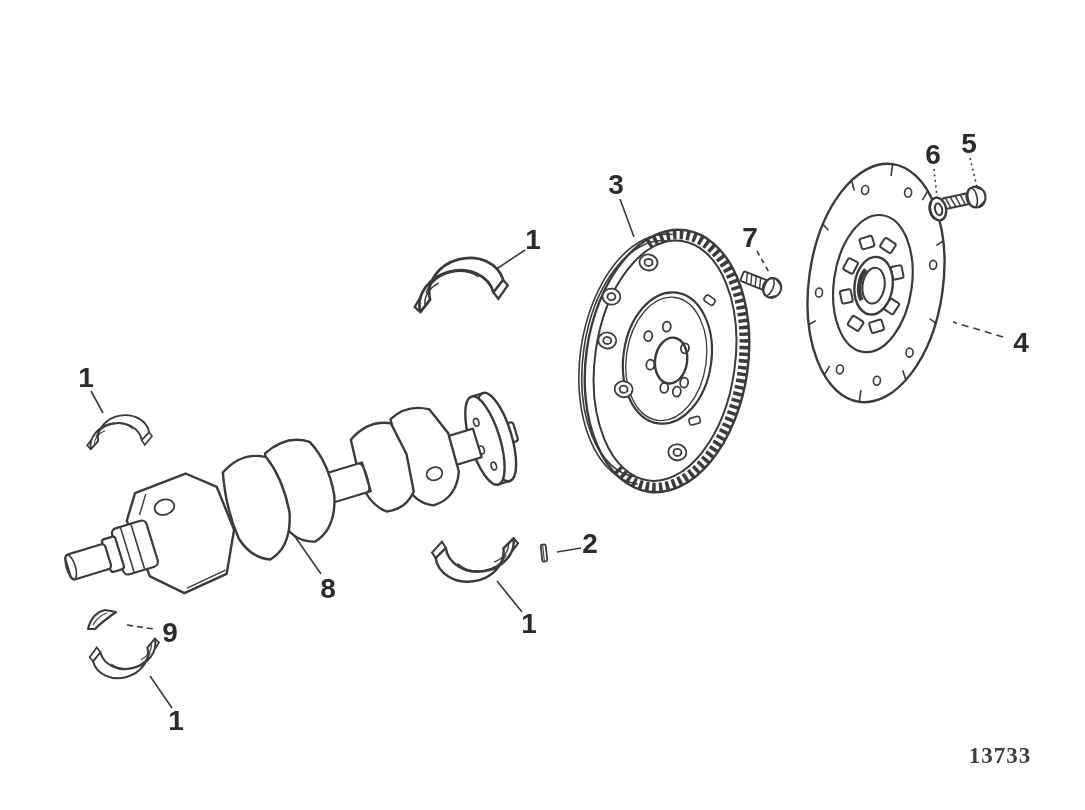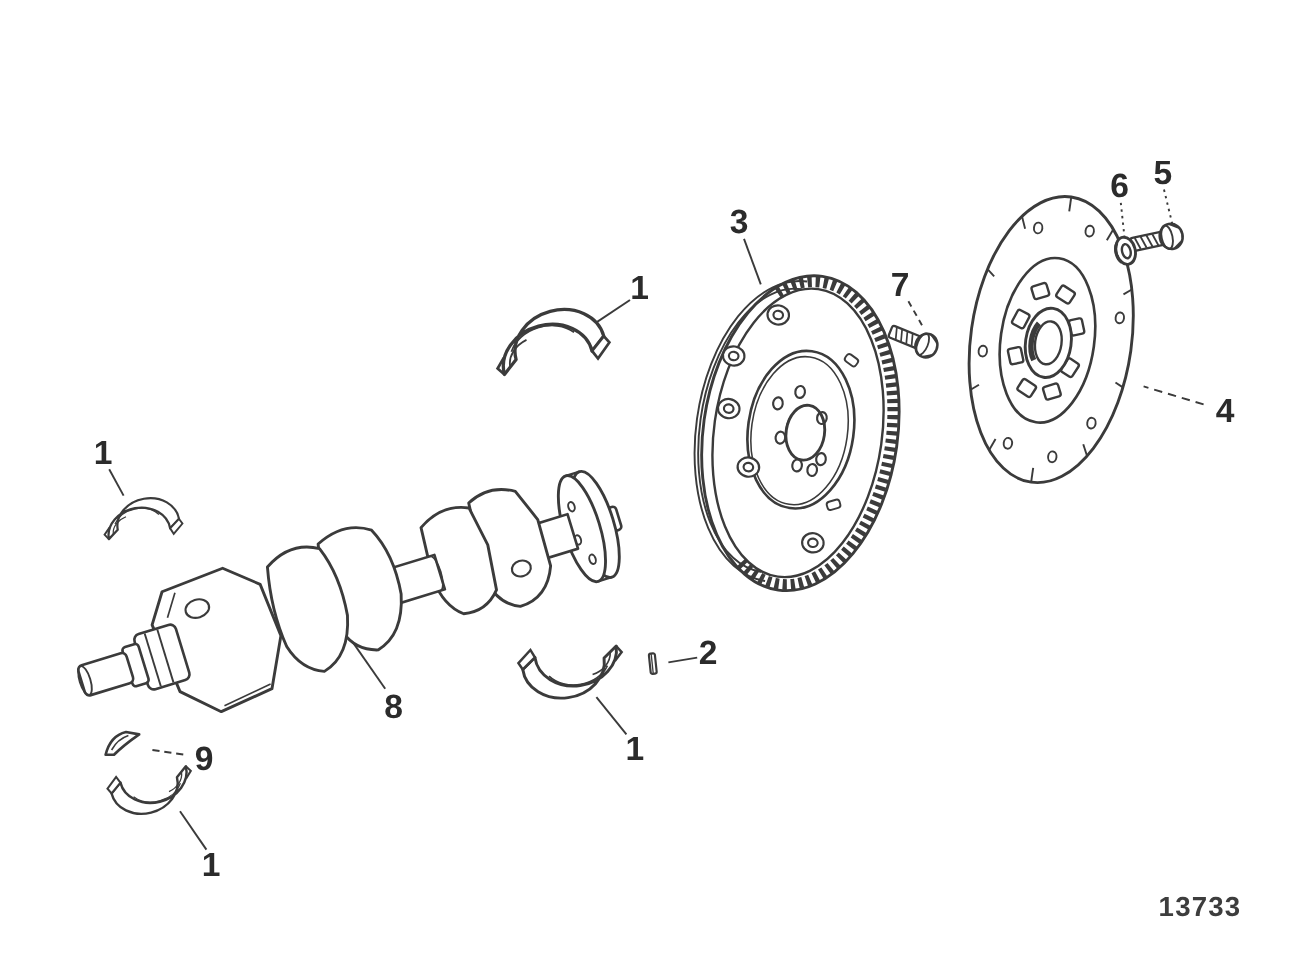--- a/index.html
+++ b/index.html
@@ -9,21 +9,21 @@
   }
   #art{position:absolute;left:0;top:0;}
   .callout{
     position:absolute;transform:translate(-50%,-50%);
     font-family:"Liberation Sans", sans-serif;
     font-weight:bold;font-size:28px;color:#2b2b2b;line-height:1;
     user-select:none;
   }
   .figno{
     position:absolute;transform:translate(-50%,-50%);
-    font-family:Liberation Sans, sans-serif;
+    font-family:Liberation Serif, serif;
     font-weight:bold;font-size:23px;color:#3d3d3d;letter-spacing:1px;
     user-select:none;
   }
   svg *{vector-effect:none;}
   .ln{stroke:#3b3b3b;fill:none;}
   .shape{stroke:#3b3b3b;fill:#ffffff;}
 </style>
 </head>
 <body>
 

